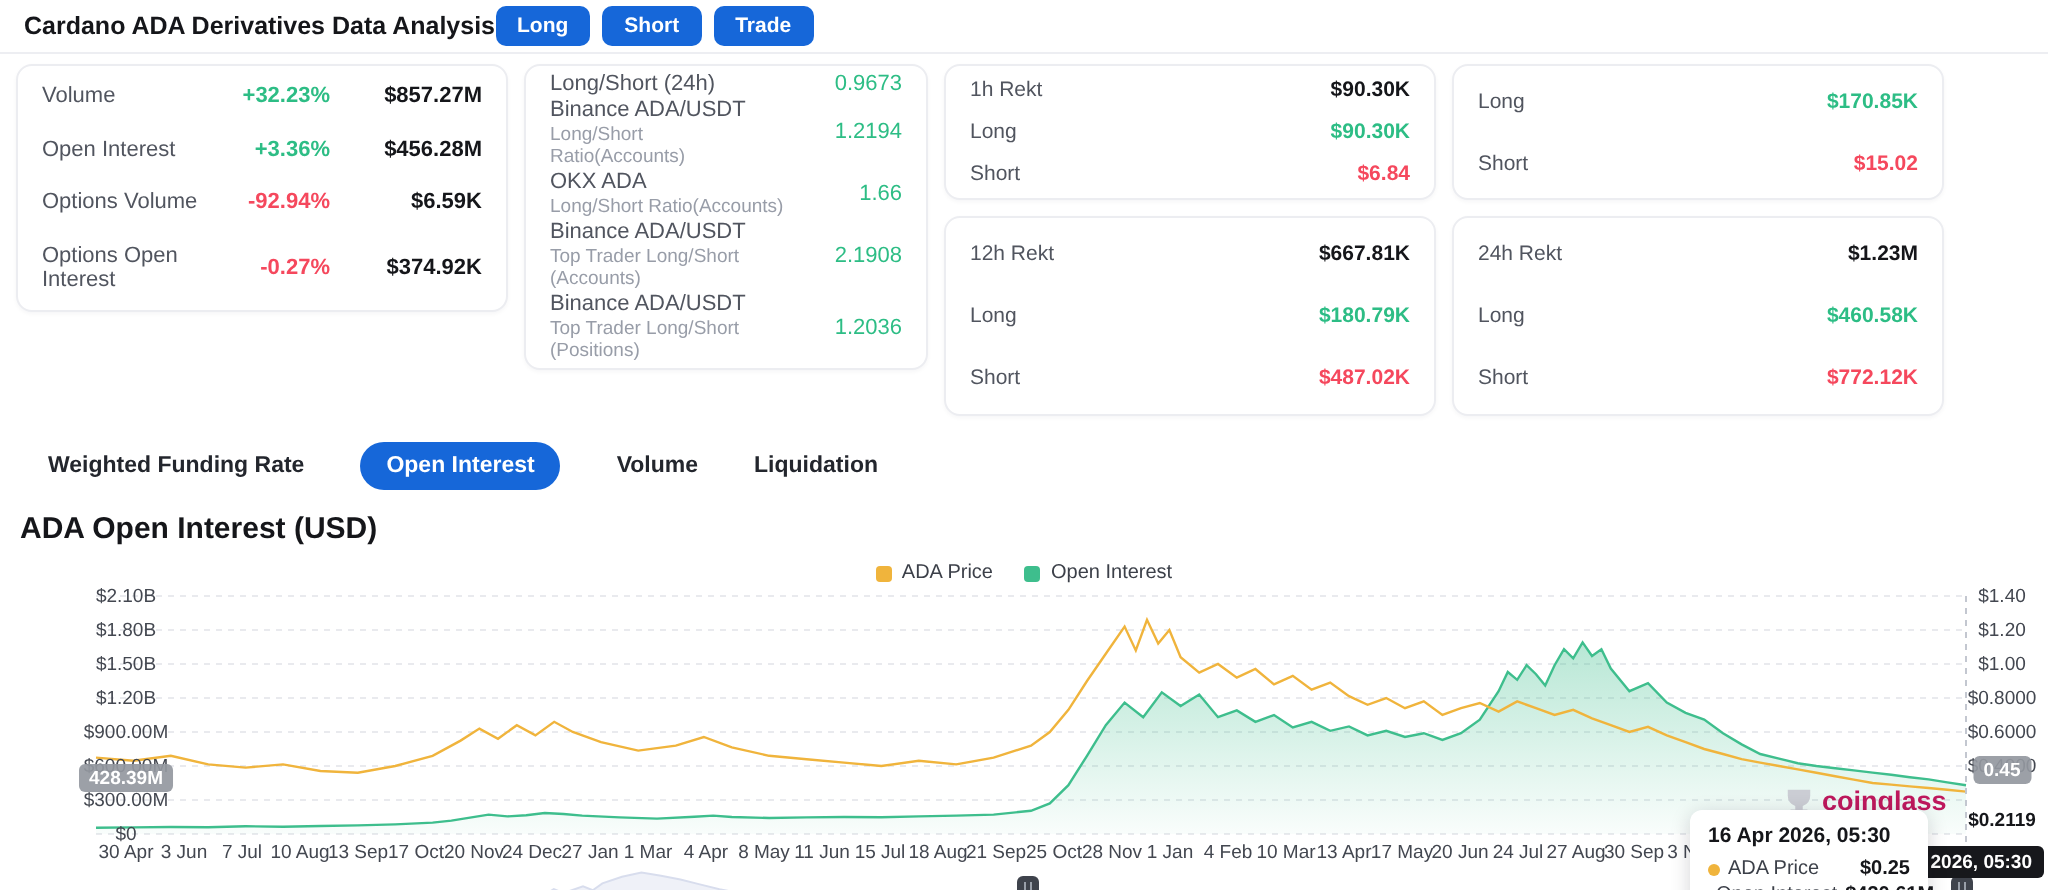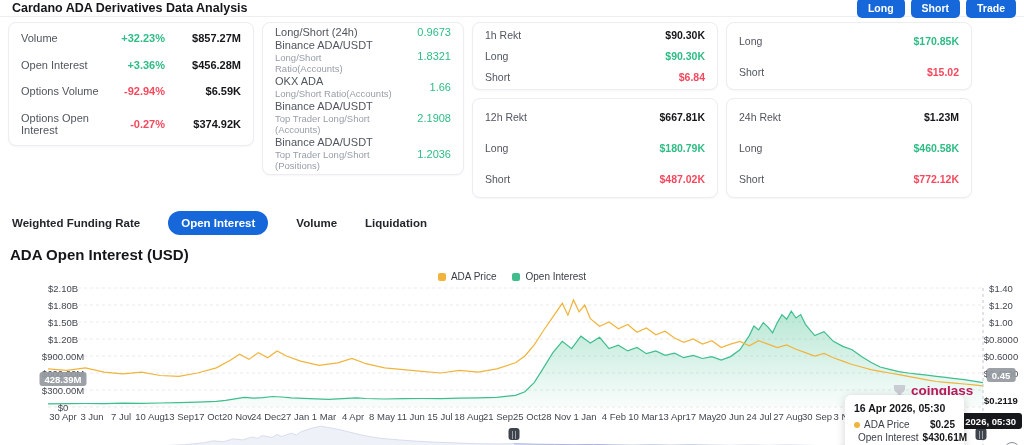--- a/index.html
+++ b/index.html
@@ -2,21 +2,21 @@
 <html><head>
 <meta charset="utf-8">
 <style>
   * { box-sizing: border-box; margin: 0; padding: 0; }
   html,body { width:1024px; height:445px; }
   body {
     font-family:"Liberation Sans", sans-serif;
     background:#ffffff; color:#15161A; overflow:hidden; position:relative;
   }
   
-  .header { height:17px; display:flex; align-items:center; justify-content:space-between;
+  .header { height:27px; display:flex; align-items:center; justify-content:flex-start;
             padding:0 8px 0 12px; border-bottom:1px solid #EDEEF2; }
   .header-title { font-size:12.5px; font-weight:bold; }
   .header-actions { display:flex; gap:6px; }
   .hbtn { background:#1667D9; color:#fff; border:none; border-radius:5px;
           font-size:10.5px; font-weight:bold; padding:4px 11px; cursor:pointer;
           font-family:inherit; }
   
   .cards { display:flex; gap:8px; padding:5px 8px 0 8px; align-items:flex-start; }
   .card { background:#fff; border:1px solid #ECEDF1; border-radius:8px;
           box-shadow:0 1px 2px rgba(25,28,45,0.04); }
@@ -33,21 +33,21 @@
   .ratio-sub { font-size:9.5px; color:#989DA8; margin-top:1px; }
   .ratio-val { font-size:11px; font-weight:normal; color:#2DBD85; text-align:right;margin-left:28px; }
   .rekt-col { width:246px; display:flex; flex-direction:column; gap:8px; }
   .rekt-card { padding:2px 12px; display:flex; flex-direction:column; justify-content:space-around; }
   .rekt-card.small { height:68px; } .rekt-card.tall { height:100px; }
   .rekt-row { display:flex; align-items:center; font-size:10.5px; }
   .rekt-label { flex:1; color:#51555F; }
   .rekt-val { font-weight:bold; }
   .rekt-total { color:#15161A; }
   
-  .tabs { display:flex; align-items:center; gap:28px; padding:13px 0 0 12px; }
+  .tabs { display:flex; align-items:center; gap:28px; padding:13px 0 0 24px; }
   .tab { font-size:11.5px; font-weight:bold; color:#23262D; cursor:pointer; }
   .tab.active { background:#1667D9; color:#fff; border-radius:15px; padding:6px 13px; }
   .section-title { font-size:15px; font-weight:bold; margin:11px 0 0 10px; }
   
   .chart-wrap { position:relative; width:1024px; height:200px; margin-top:1px; }
   .chart-wrap svg.main { position:absolute; left:0; top:0; z-index:1; }
   .legend { position:absolute; left:0; top:7px; width:1024px; display:flex;
             justify-content:center; gap:16px; z-index:3; }
   .legend-item { display:flex; align-items:center; gap:5px; font-size:10px; color:#3C4049; cursor:pointer; }
   .legend-swatch { width:8px; height:8px; border-radius:2px; display:inline-block; }
@@ -111,21 +111,21 @@
         <div class="ratio-labels">
           <div class="ratio-main">Long/Short (24h)</div>
         </div>
         <div class="ratio-val">0.9673</div>
       </div>
       <div class="ratio-row">
         <div class="ratio-labels">
           <div class="ratio-main">Binance ADA/USDT</div>
           <div class="ratio-sub">Long/Short Ratio(Accounts)</div>
         </div>
-        <div class="ratio-val">1.8321</div>
+        <div class="ratio-val">1.2194</div>
       </div>
       <div class="ratio-row">
         <div class="ratio-labels">
           <div class="ratio-main">OKX ADA</div>
           <div class="ratio-sub">Long/Short Ratio(Accounts)</div>
         </div>
         <div class="ratio-val">1.66</div>
       </div>
       <div class="ratio-row">
         <div class="ratio-labels">

